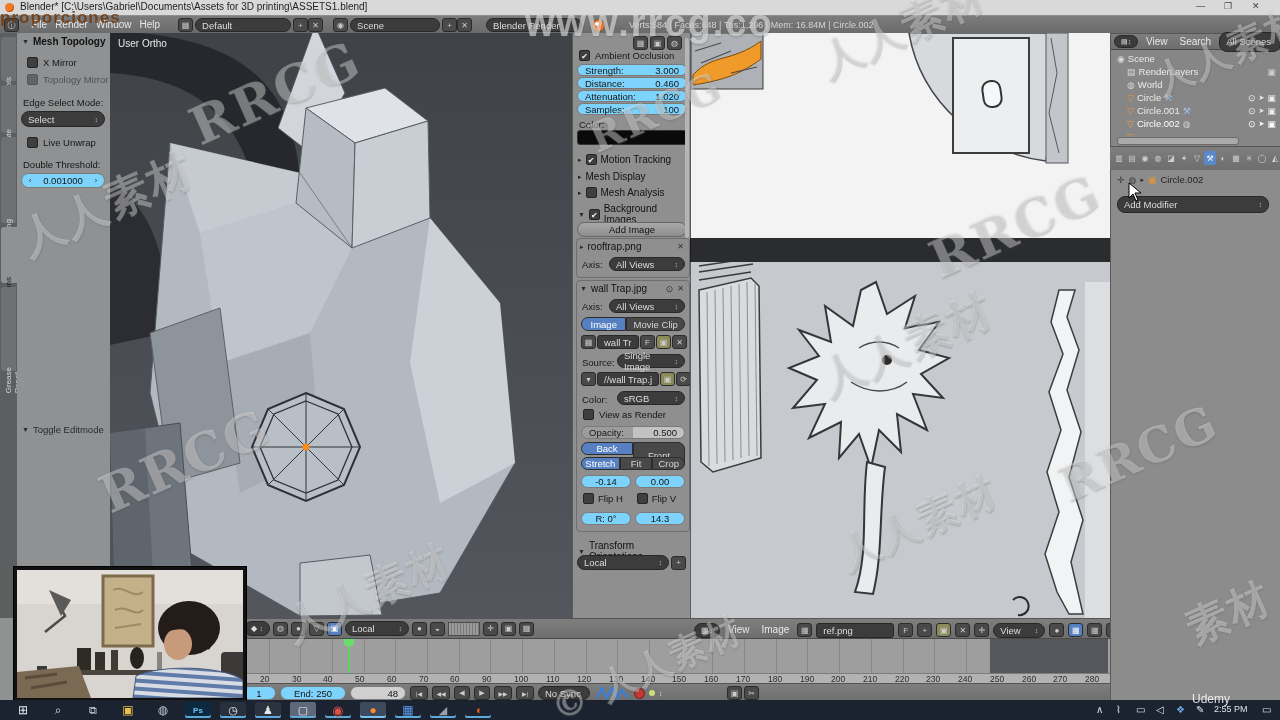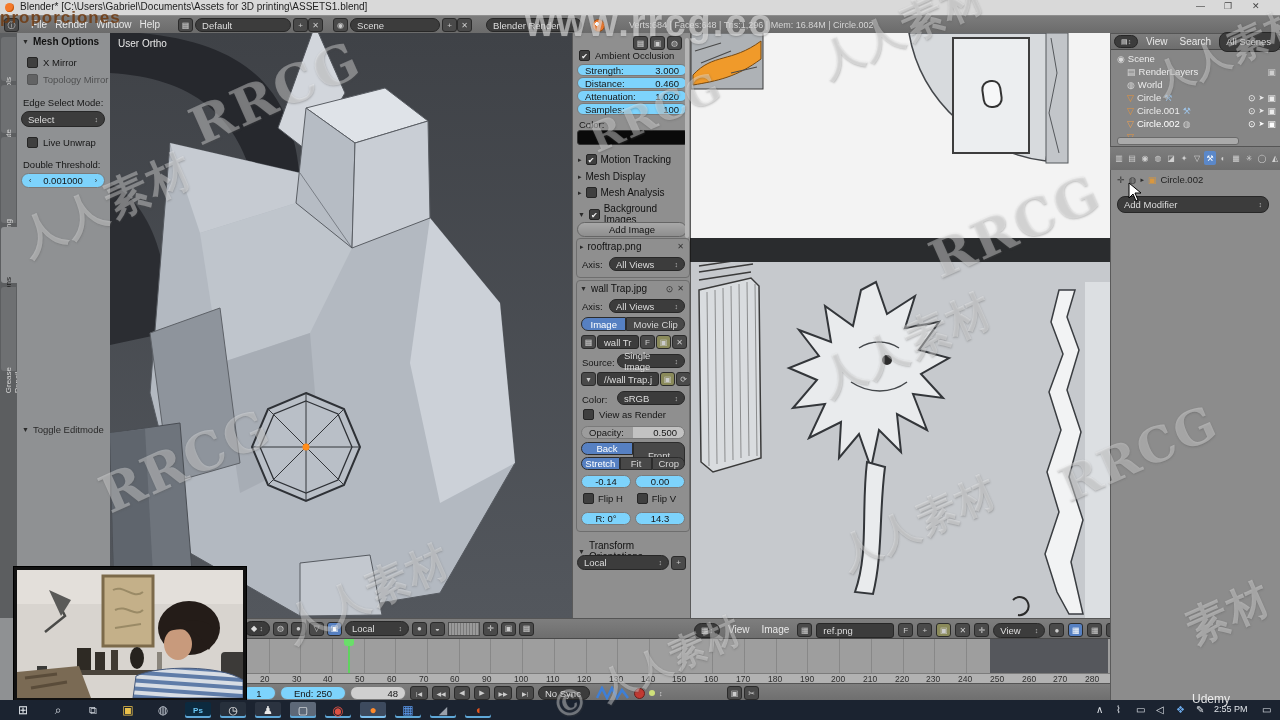--- a/index.html
+++ b/index.html
@@ -88,21 +88,21 @@
     <span style="position:absolute;left:3px;top:50px;font-size:8px;color:#1e1e1e;writing-mode:vertical-rl;transform:rotate(180deg)">Options</span>
   </div>
   <div class="abs" style="left:1px;top:254px;width:15px;height:84px;background:#6e7072;border-radius:3px 0 0 3px">
     <span style="position:absolute;left:3px;top:80px;font-size:8px;color:#d8d8d8;writing-mode:vertical-rl;transform:rotate(180deg)">Grease Pencil</span>
   </div>
 </div>
 
 <div class="abs" style="left:17px;top:33px;width:93px;height:605px;background:#8f9193;border-right:1px solid #5a5a5a">
   <div class="phdr abs" style="left:5px;top:3px">
     <span class="arr">▼</span>
-    <b style="font-size:10px">Mesh Options</b>
+    <b style="font-size:10px">Mesh Topology</b>
   </div>
   <div class="abs" style="left:10px;top:24px;display:flex;gap:5px;align-items:center">
     <span class="chk off">✔</span>
     <span class="nlbl">X Mirror</span>
   </div>
   <div class="abs" style="left:10px;top:41px;display:flex;gap:5px;align-items:center;opacity:.55">
     <span class="chk off">✔</span>
     <span class="nlbl">Topology Mirror</span>
   </div>
   <div class="abs nlbl" style="left:6px;top:64px">Edge Select Mode:</div>

